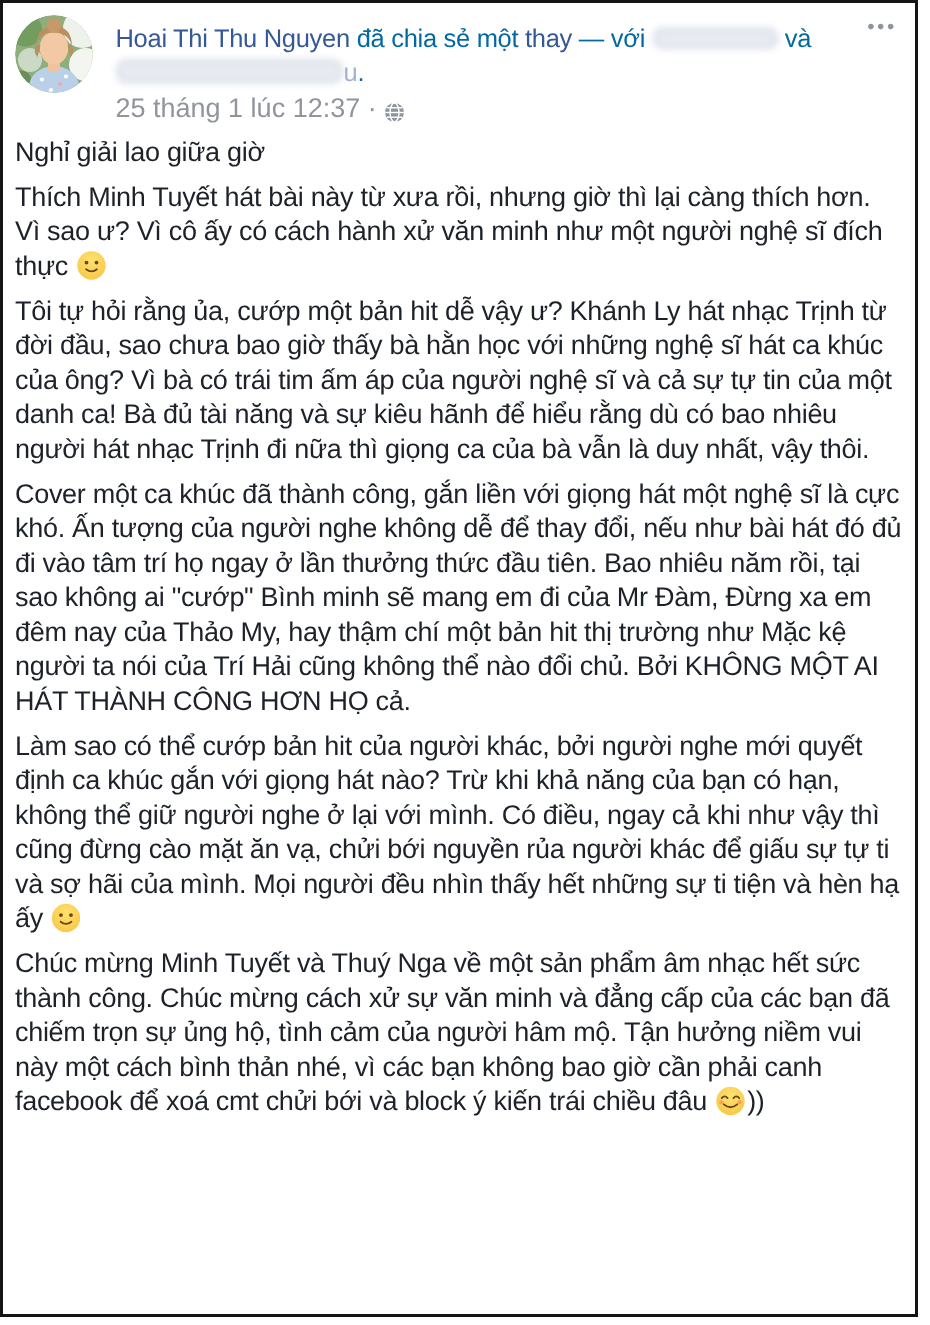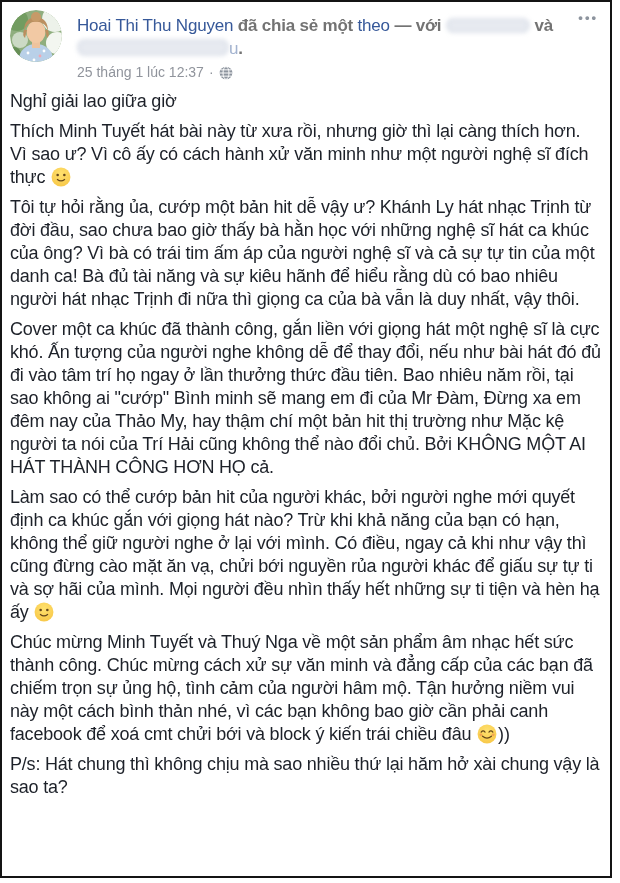--- a/index.html
+++ b/index.html
@@ -22,33 +22,33 @@
   .header { position: relative; padding: 8px 12px 0 8px; min-height: 70px; }
   .avatar {
     position: absolute; left: 8px; top: 8px;
     width: 52px; height: 52px; border-radius: 50%;
     overflow: hidden; cursor: pointer;
   }
   .header-text { margin-left: 67px; margin-right: 30px; padding-top: 4px; }
   .hline { font-size: 17px; line-height: 23px; color: #1d2129; letter-spacing: -0.2px; }
   .author { color: #365899; font-weight: normal; text-decoration: none; cursor: pointer; }
   .link-blue { color: #365899; text-decoration: none; cursor: pointer; }
-  .plain { color: #737373; font-weight: bold; }
+  .plain { color: #0369a1; }
   .blur-pill {
     display: inline-block; vertical-align: -2px;
     background: #e7eaf0; border-radius: 8px;
     filter: blur(2px);
     box-shadow: inset 0 0 4px #cfd6e2;
   }
   .blur-1 { width: 84px; height: 15px; }
   .blur-2 { width: 152px; height: 17px; }
   .blur-tail { color: #93a6c7; opacity: .85; }
   .meta {
-    display: flex; align-items: center; gap: 5px;
-    font-size: 14px; line-height: 19px; color: #90949c;
+    display: flex; align-items: flex-end; gap: 5px;
+    font-size: 18px; line-height: 19px; color: #90949c;
     margin-top: 3px;
   }
   .meta .ts { cursor: pointer; }
   .menu-btn {
     position: absolute; right: 12px; top: 8px;
     color: #8d949e; font-size: 13px; letter-spacing: 2px;
     cursor: pointer; line-height: 16px; font-weight: bold;
   }
   
   .post-body {
@@ -94,21 +94,21 @@
           <path d="M14 21 Q14 8 26 7 Q38 8 38 21 Q36 12 26 11.5 Q16 12 14 21 Z" fill="#bb8f5f"></path>
           <circle cx="26" cy="7" r="5" fill="#c69a68"></circle>
           <path d="M14 20 q-2 5 1 8 l2 -8 Z" fill="#bb8f5f"></path>
           <path d="M38 20 q2 5 -1 8 l-2 -8 Z" fill="#bb8f5f"></path>
         </g>
       </svg>
     </div>
 
     <div class="header-text">
       <div class="hline">
-        <a class="author">Hoai Thi Thu Nguyen</a><span class="plain"> đã chia sẻ một </span><a class="link-blue">theo</a><span class="plain"> — với </span><span class="blur-pill blur-1"></span><span class="plain"> và</span>
+        <a class="author">Hoai Thi Thu Nguyen</a><span class="plain"> đã chia sẻ một </span><a class="link-blue">thay</a><span class="plain"> — với </span><span class="blur-pill blur-1"></span><span class="plain"> và</span>
       </div>
       <div class="hline">
         <span class="blur-pill blur-2"></span><span class="blur-tail">u</span><span class="plain">.</span>
       </div>
       <div class="meta">
         <span class="ts">25 tháng 1 lúc 12:37</span>
         <span>·</span>
         <span style="display:inline-flex">
           <svg width="14" height="14" viewBox="0 0 16 16">
             <circle cx="8" cy="8" r="7.2" fill="#8d949e"></circle>
@@ -161,16 +161,15 @@
                 <stop offset="100%" stop-color="#f7c646"></stop>
               </radialGradient>
             </defs>
             <circle cx="18" cy="18" r="17" fill="url(#eg2)"></circle>
             <path d="M7.5 14.5 Q11 10.5 14.5 14.5" stroke="#65471b" stroke-width="2.2" fill="none" stroke-linecap="round"></path>
             <path d="M21.5 14.5 Q25 10.5 28.5 14.5" stroke="#65471b" stroke-width="2.2" fill="none" stroke-linecap="round"></path>
             <circle cx="7" cy="19.5" r="2.6" fill="#f08e4e" opacity="0.65"></circle>
             <circle cx="29" cy="19.5" r="2.6" fill="#f08e4e" opacity="0.65"></circle>
             <path d="M10 22 Q18 29 26 22" stroke="#65471b" stroke-width="2.2" fill="none" stroke-linecap="round"></path>
           </svg></span>))</p>
-      <p class="para">P/s: Hát chung thì không chịu mà sao nhiều thứ lại hăm hở xài chung vậy là sao ta?</p>
     </div>
 
 </div>
 
 </body></html>

